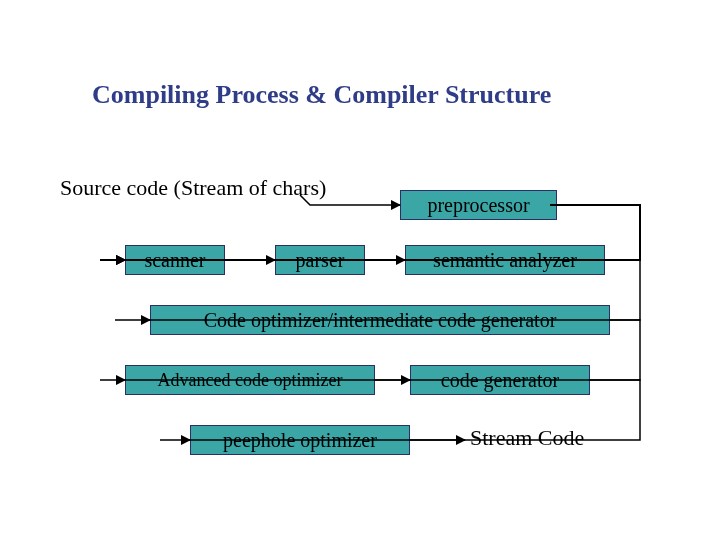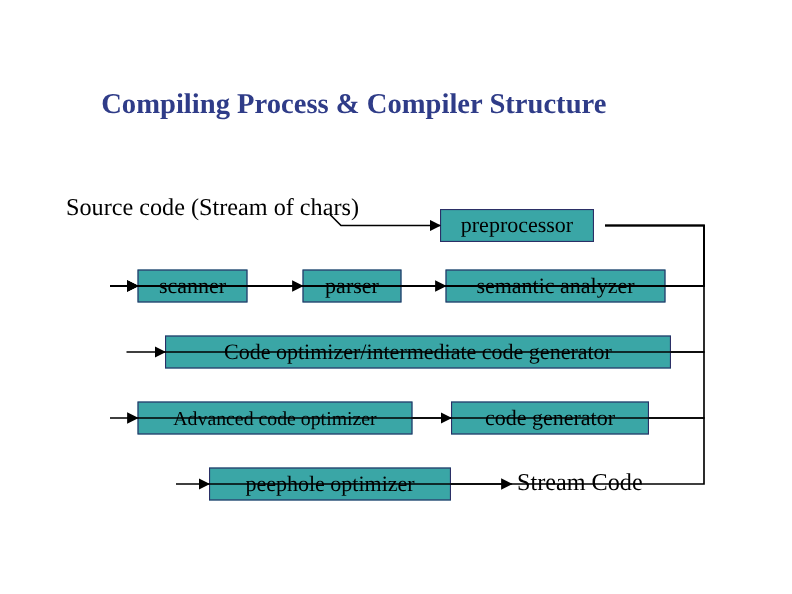--- a/index.html
+++ b/index.html
@@ -44,21 +44,21 @@
     pointer-events:none;
   }
 </style>
 </head>
 <body>
 
 <div class="title">Compiling Process &amp; Compiler Structure</div>
 
 <div class="label" style="left:60px;top:175px;">Source code (Stream of chars)</div>
 
-<div class="box" style="left:400px;top:190px;width:140px;height:30px;">preprocessor</div>
+<div class="box" style="left:400px;top:190px;width:157px;height:30px;">preprocessor</div>
 
 <div class="box" style="left:125px;top:245px;width:100px;height:30px;">scanner</div>
 <div class="box" style="left:275px;top:245px;width:90px;height:30px;">parser</div>
 <div class="box" style="left:405px;top:245px;width:200px;height:30px;font-size:20px;">semantic analyzer</div>
 
 <div class="box" style="left:150px;top:305px;width:460px;height:30px;">Code optimizer/intermediate code generator</div>
 
 <div class="box" style="left:125px;top:365px;width:250px;height:30px;font-size:18px;">Advanced code optimizer</div>
 <div class="box" style="left:410px;top:365px;width:180px;height:30px;">code generator</div>
 

